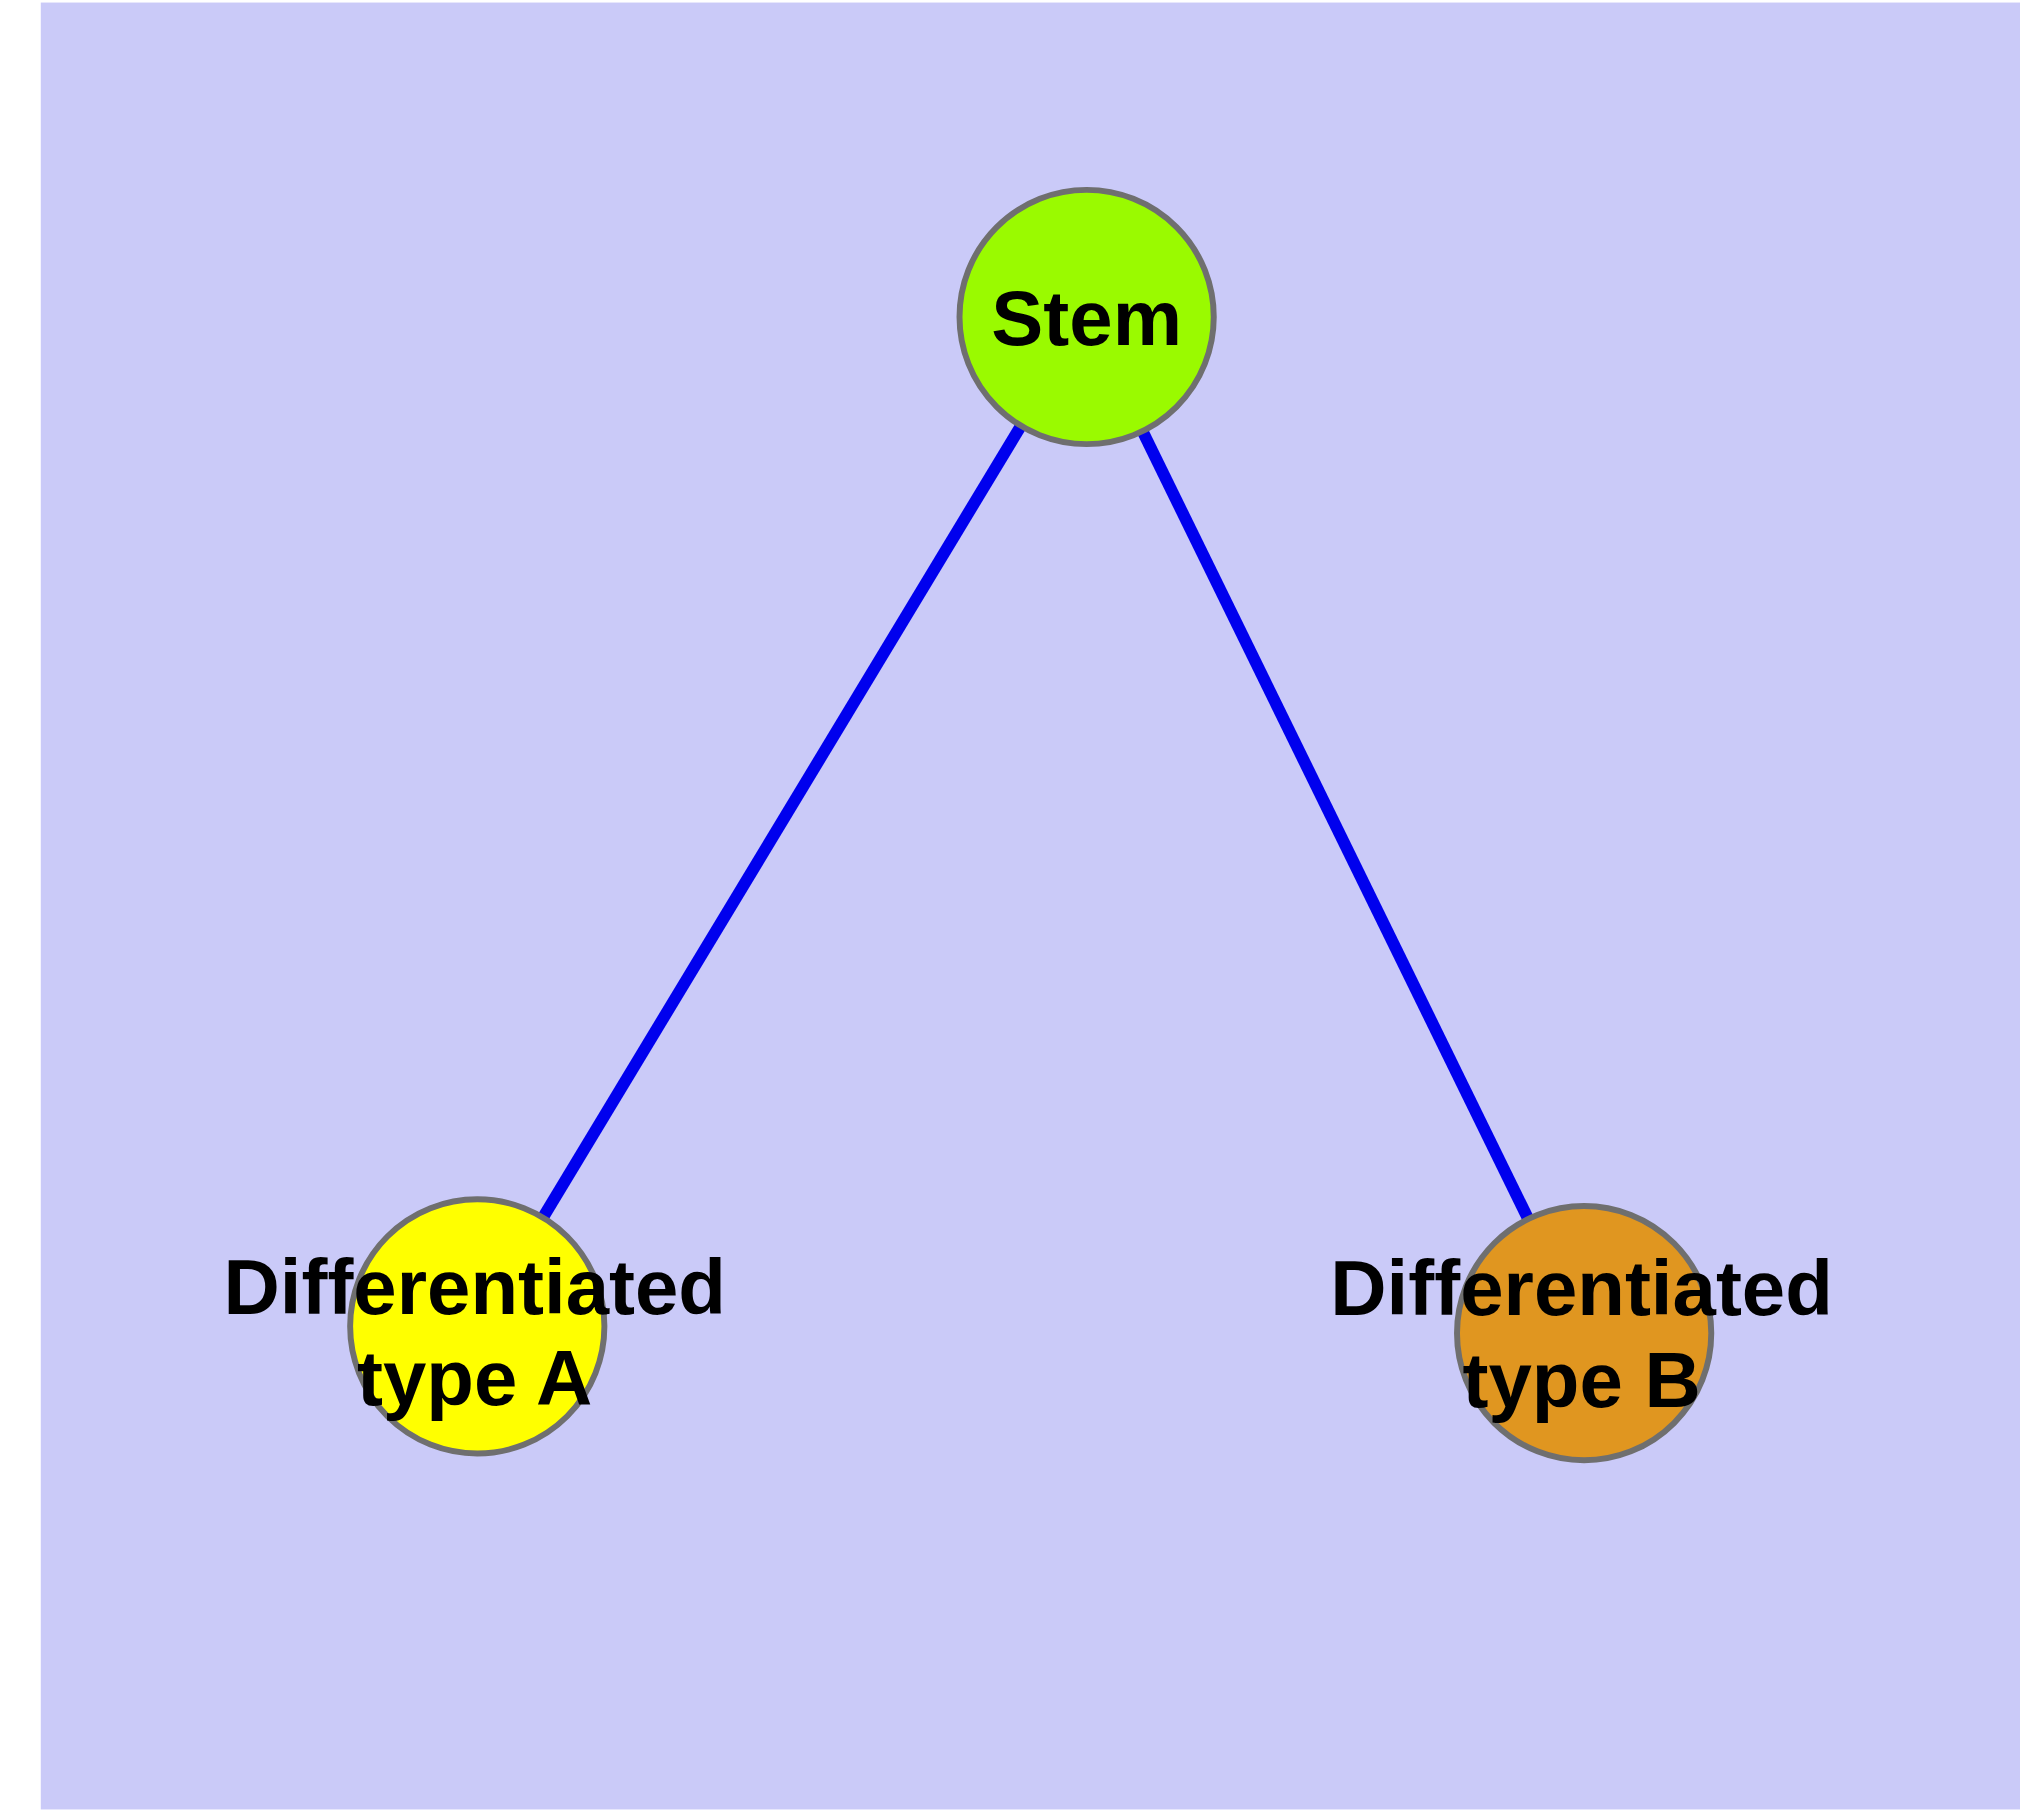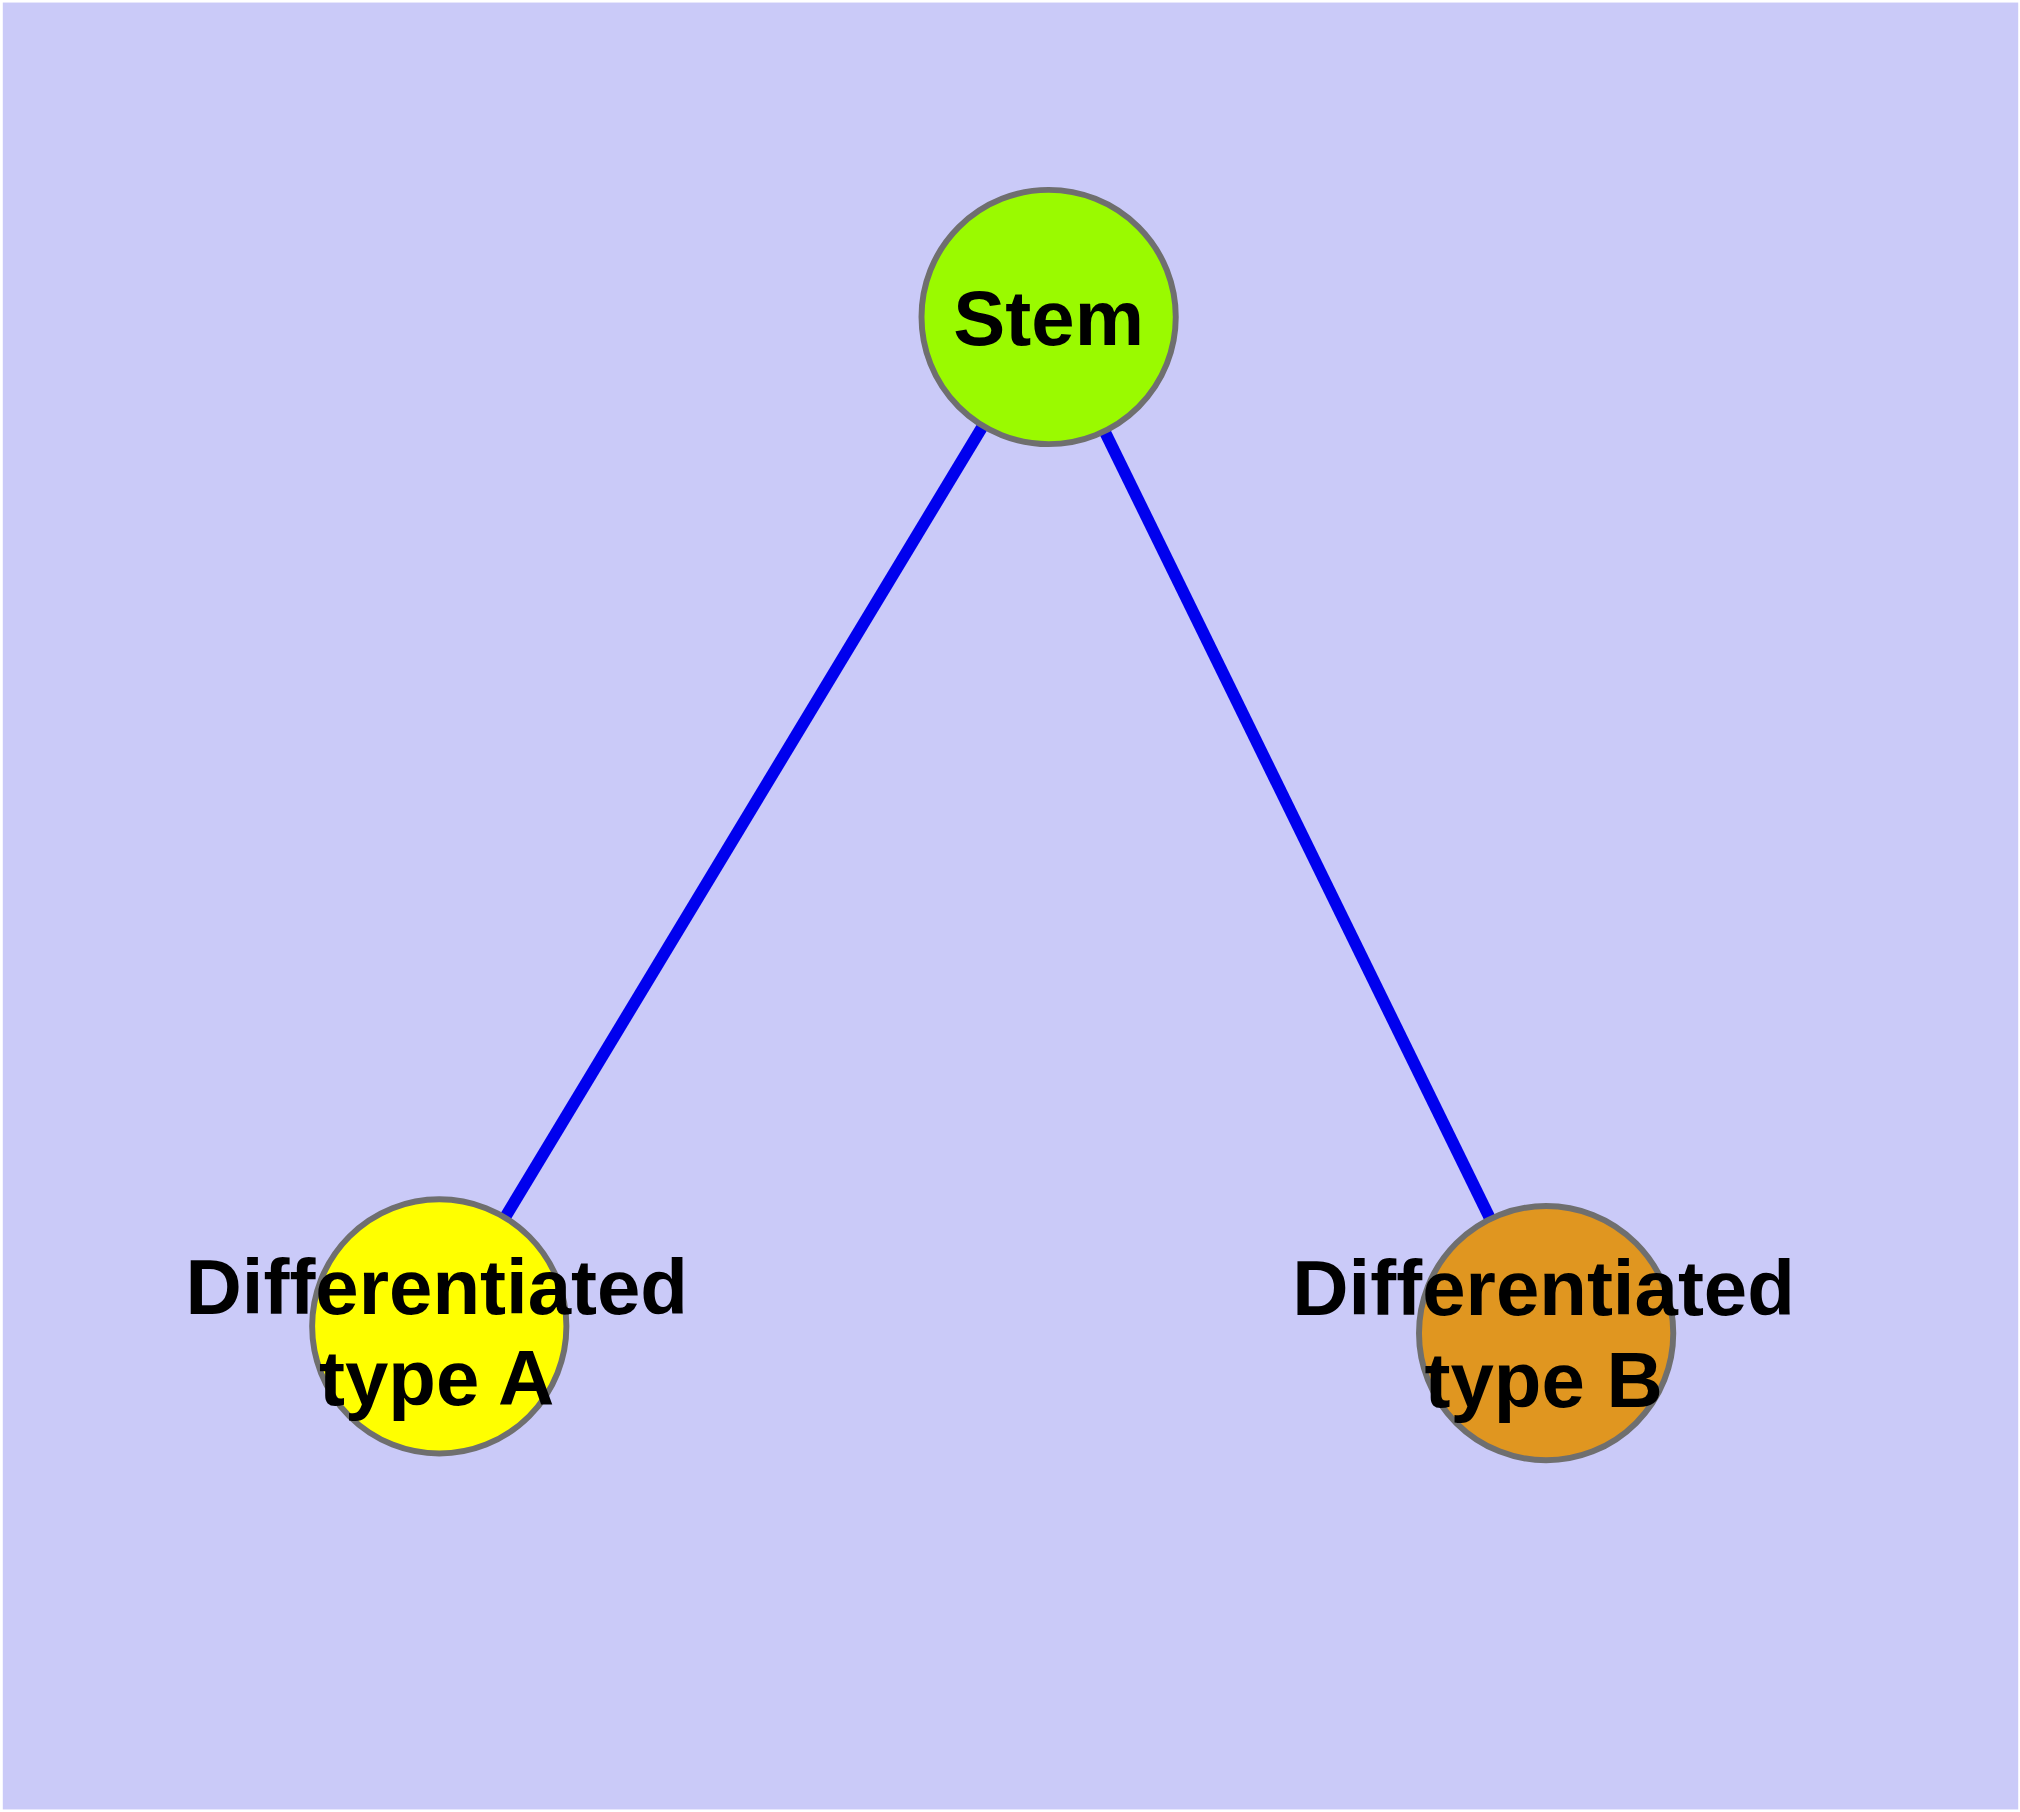--- a/index.html
+++ b/index.html
@@ -8,20 +8,21 @@
     background: #ffffff;
     width: 2021px;
     height: 1812px;
     overflow: hidden;
   }
   .canvas-wrap {
     position: relative;
     width: 1968px;
     height: 1812px;
     font-family: "Liberation Sans", sans-serif;
+    padding-left: 38px;
   }
   svg {
     display: block;
   }
   .node-label {
     font-family: "Liberation Sans", sans-serif;
     font-weight: bold;
     font-size: 92px;
     text-anchor: middle;
   }

